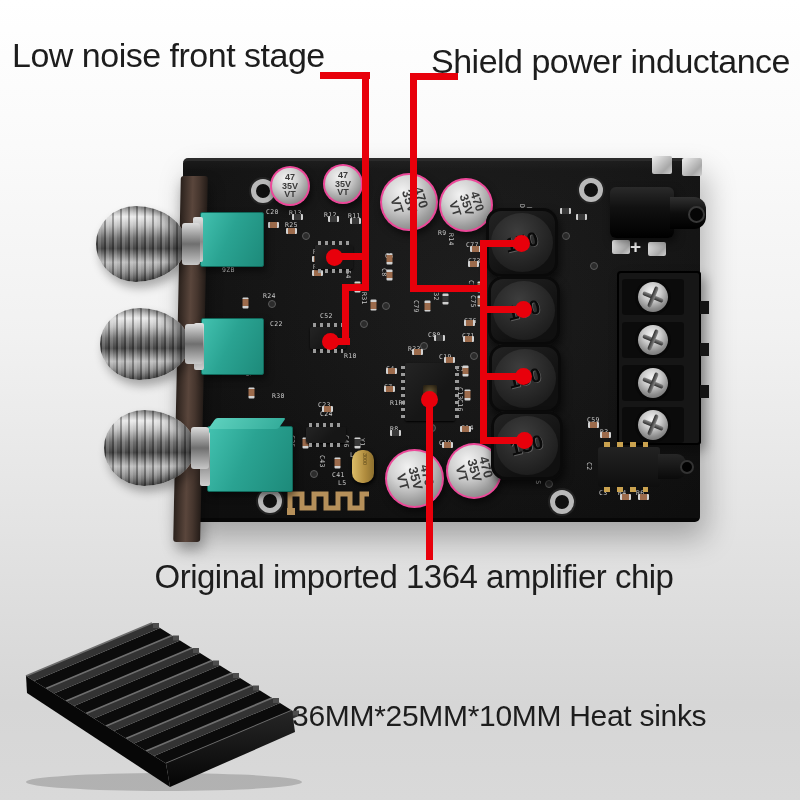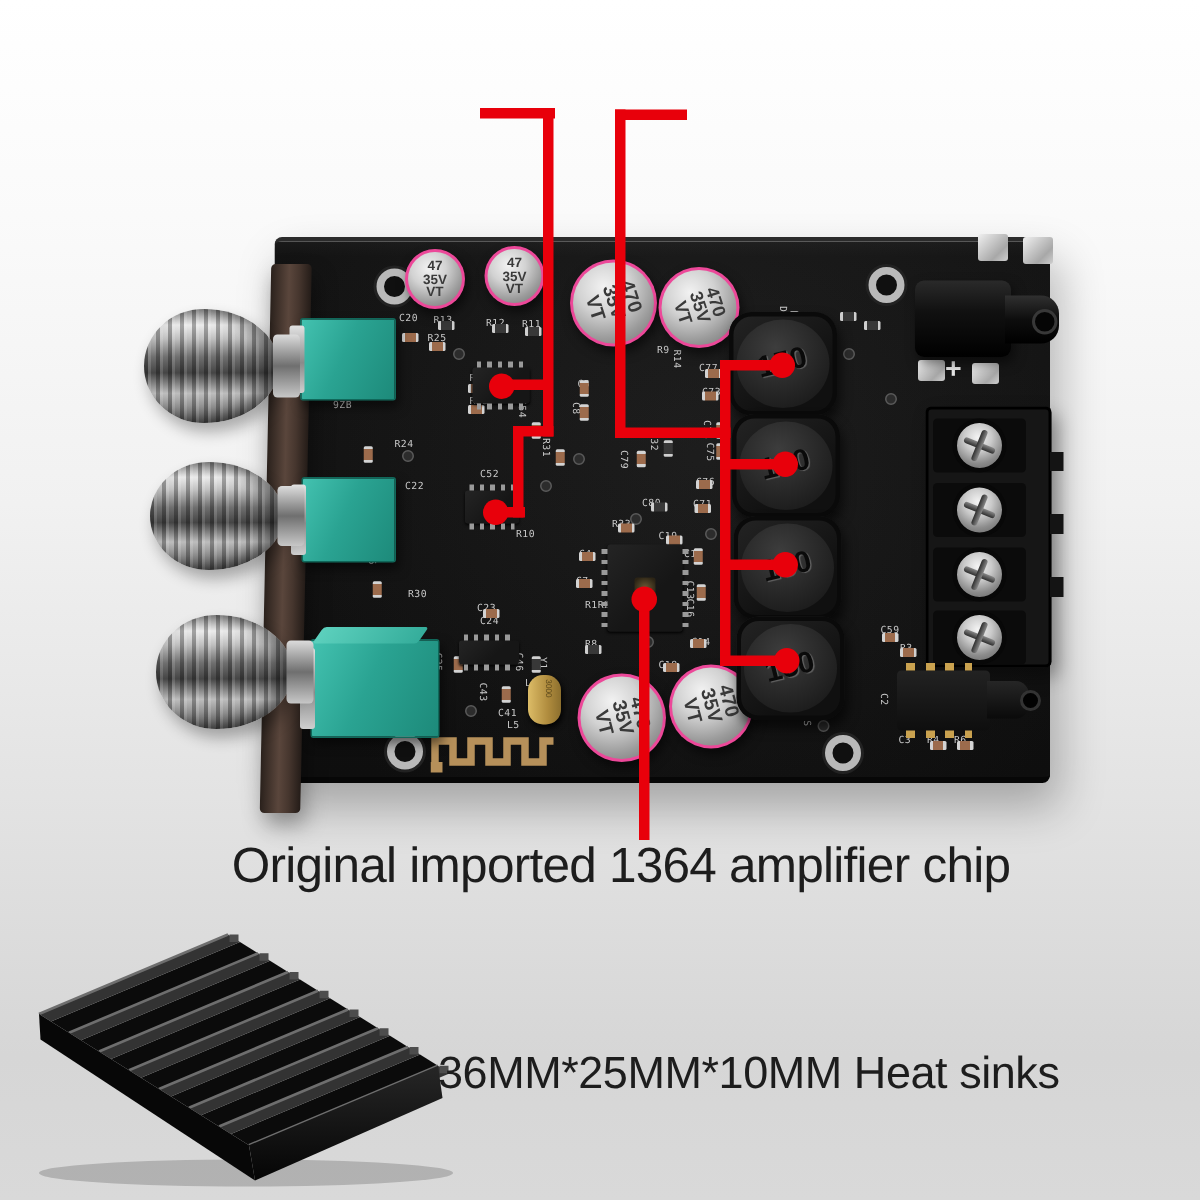--- a/index.html
+++ b/index.html
@@ -122,21 +122,23 @@
 
   
   .heatsink{position:absolute;z-index:10;left:14px;top:604px;}
 </style>
 </head>
 <body>
 
 <div id="stage">
 
   <div class="ann ann-op">
+    <div>Low noise front stage</div>
   </div>
+  <div class="ann ann-shield">Shield power inductance</div>
   <div class="ann ann-chip">Original imported 1364 amplifier chip</div>
   <div class="ann ann-hs">36MM*25MM*10MM Heat sinks</div>
 
   <div class="board"></div>
   <div class="panel"></div>
 
   <div class="dcjack"></div>
   <div class="dc-barrel"></div>
   <div class="dc-hole"></div>
   <div class="terminal" id="terminal">

